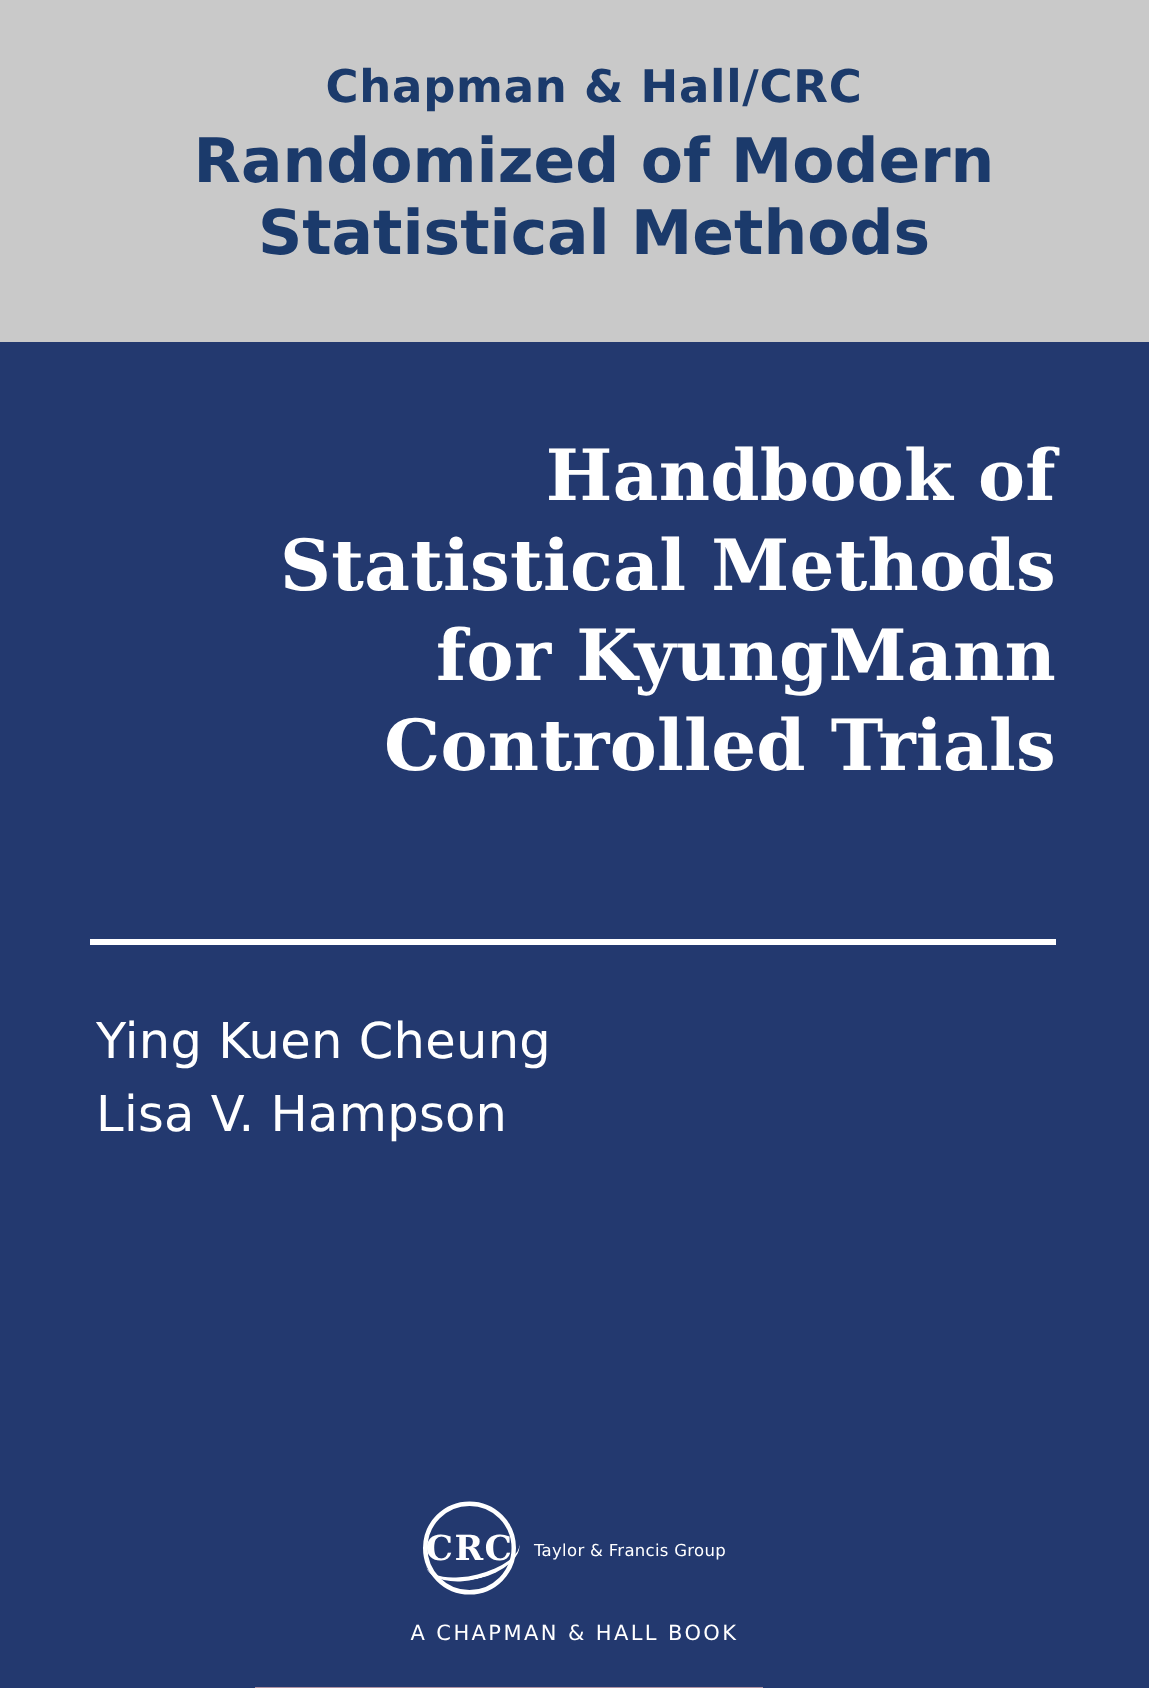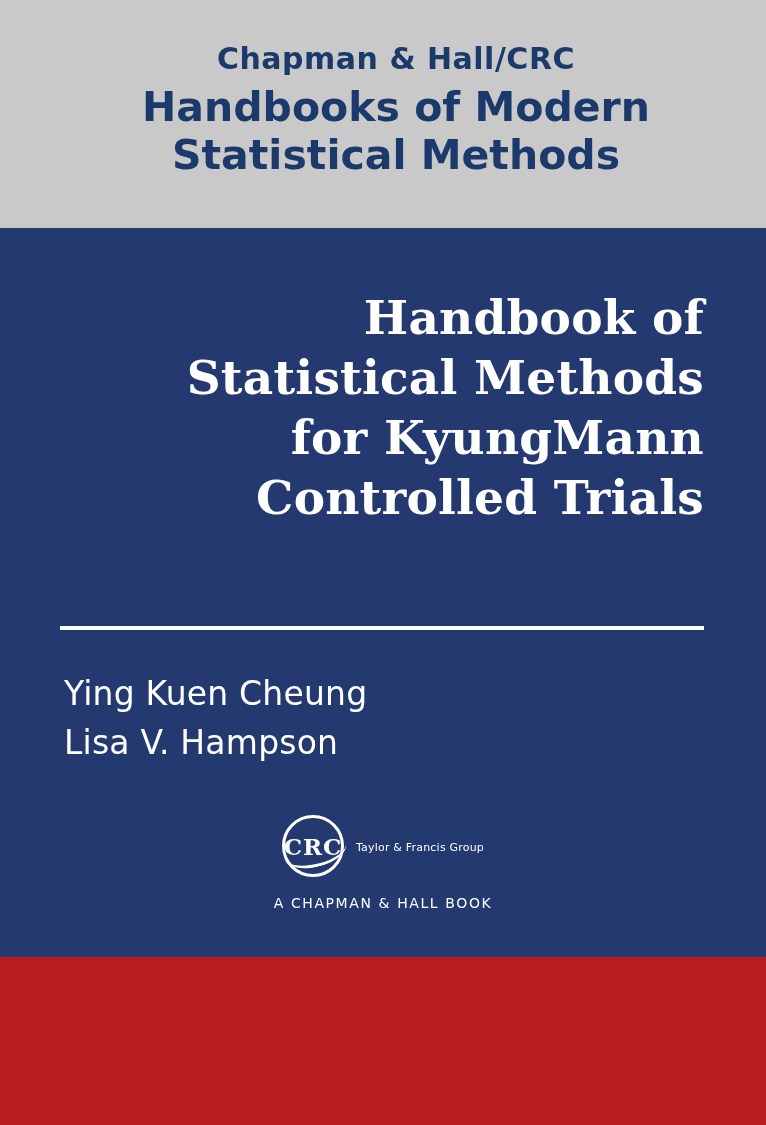--- a/index.html
+++ b/index.html
@@ -56,21 +56,21 @@
     font-size: 41px;
     color: #1b3a6b;
     line-height: 1.18;
   }
   
   .main-body {
     position: absolute;
     left: 0;
     top: 228px;
     width: 766px;
-    height: 729px;
+    height: 897px;
     background: #23396f;
   }
   .title-block {
     position: absolute;
     left: 60px;
     right: 62px;
     top: 60px;
     text-align: right;
   }
   .book-title {
@@ -108,21 +108,21 @@
     color: #ffffff;
     font-size: 33px;
     line-height: 1.47;
     letter-spacing: 0.2px;
   }
   
   .publisher {
     position: absolute;
     left: 0;
     right: 0;
-    bottom: 46px;
+    bottom: 28px;
     text-align: center;
   }
   .logo-row {
     display: flex;
     align-items: center;
     justify-content: center;
     gap: 12px;
   }
   .crc-mark {
     width: 62px;
@@ -177,21 +177,21 @@
   }
 </style>
 </head>
 <body>
 
 <div class="cover">
 
   <div class="series-band">
     <div class="series-inner">
       <div class="series-line1">Chapman &amp; Hall/CRC</div>
-      <div class="series-line2">Handbooks of Modern</div>
+      <div class="series-line2">Randomized of Modern</div>
       <div class="series-line3">Statistical Methods</div>
     </div>
   </div>
 
   <div class="main-body">
 
     <div class="title-block">
       <div class="book-title">Handbook of</div>
       <div class="book-title">Statistical Methods</div>
       <div class="book-title">for KyungMann</div>

